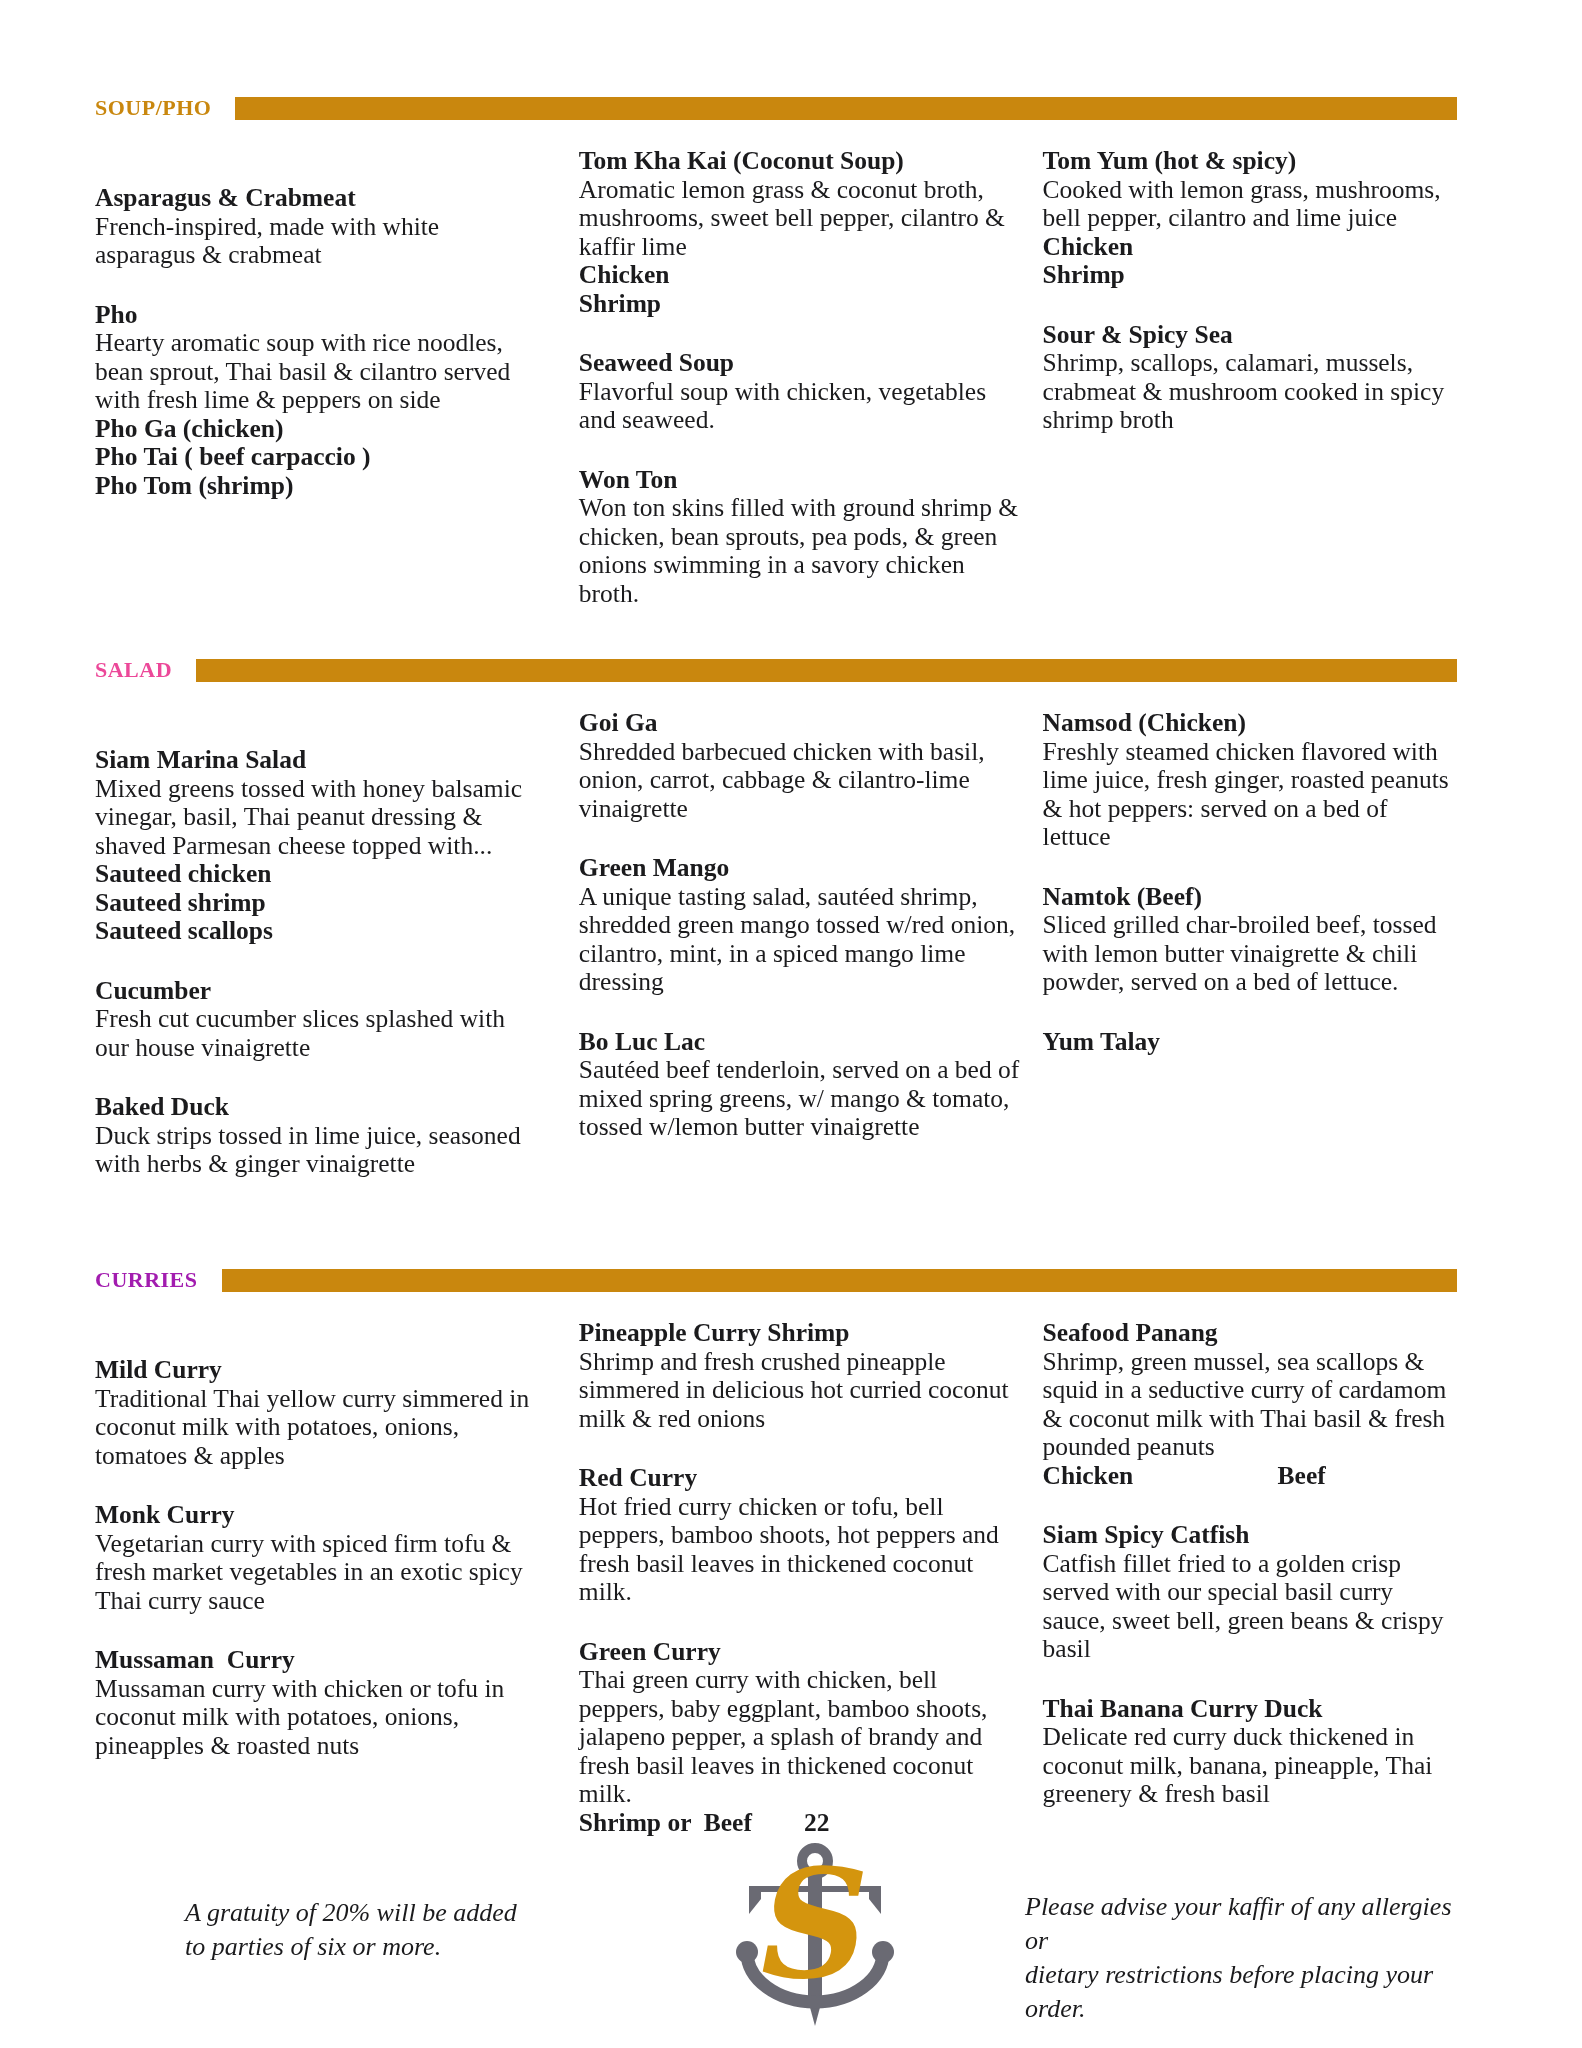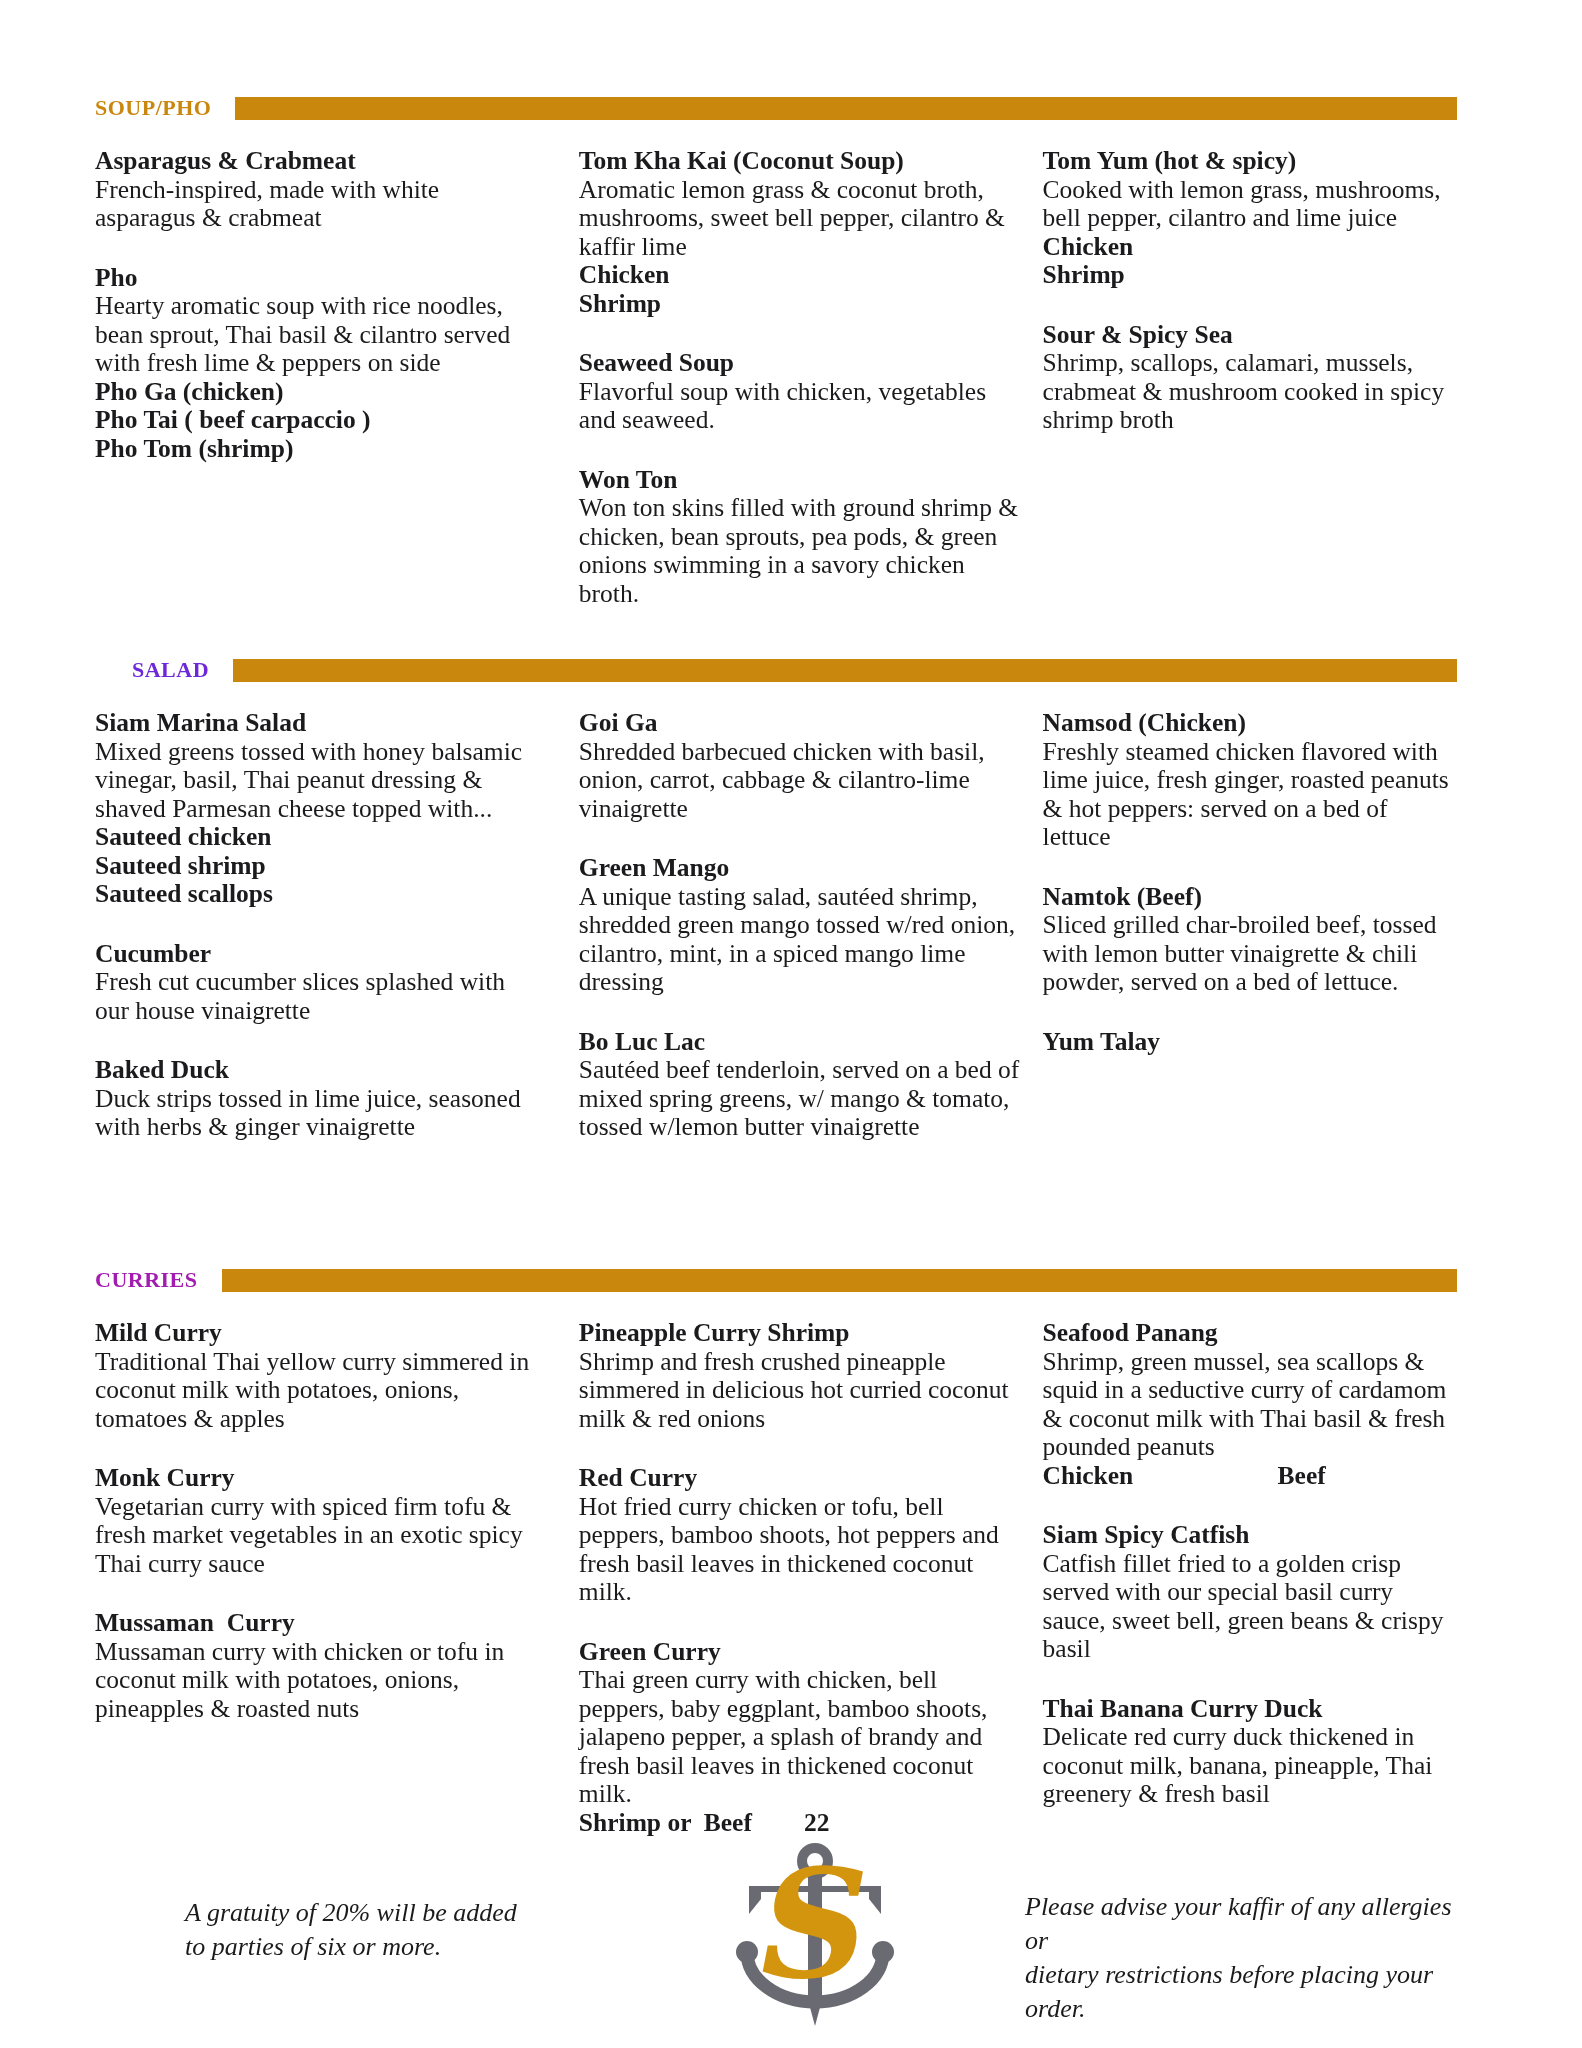--- a/index.html
+++ b/index.html
@@ -10,21 +10,21 @@
     overflow:hidden;
   }
   .page{box-sizing:border-box;width:1582px;height:2048px;padding:95px 125px 0 95px;}
   .section-header{display:flex;align-items:center;gap:24px;}
   .section-title{
     font-size:22px;font-weight:bold;letter-spacing:.5px;
     margin:0;line-height:1;white-space:pre;
   }
   .section-bar{flex:1;height:23px;margin-top:2px;}
   .cols{display:flex;margin-top:27px;}
-  .c1{width:452px;margin-right:40px;}
+  .c1{width:452px;margin-right:40px;margin-top:37px;}
   .c2{width:458px;margin-right:14px;}
   .c3{width:422px;}
   .menu-item{margin-bottom:31px;font-size:25.5px;line-height:28.5px;}
   .item-name{font-weight:bold;white-space:pre-wrap;}
   .item-desc{}
   .item-extra{font-weight:bold;white-space:pre-wrap;}
   .opt-row .item-extra.first{display:inline-block;width:235px;}
   .price-row{font-weight:bold;}
   .price-row .price{margin-left:52px;}
   #sec-soup{height:562px;}
@@ -86,21 +86,21 @@
         <div class="menu-item">
           <div class="item-name">Sour &amp; Spicy Sea</div>
           <div class="item-desc">Shrimp, scallops, calamari, mussels, crabmeat &amp; mushroom cooked in spicy shrimp broth</div>
         </div>
       </div>
     </div>
   </section>
 
   <section class="section" id="sec-salad">
     <div class="section-header">
-      <h2 class="section-title accent-text" style="color: #6d28d9; margin-left: 37px;">SALAD</h2>
+      <h2 class="section-title accent-text" style="color: #ec4899;">SALAD</h2>
       <div class="section-bar accent-bg" style="background: rgb(201, 135, 14);"></div>
     </div>
     <div class="cols">
       <div class="c1">
         <div class="menu-item">
           <div class="item-name">Siam Marina Salad</div>
           <div class="item-desc">Mixed greens tossed with honey balsamic vinegar, basil, Thai peanut dressing &amp; shaved Parmesan cheese topped with...</div>
           <div class="item-extra">Sauteed chicken</div>
           <div class="item-extra">Sauteed shrimp</div>
           <div class="item-extra">Sauteed scallops</div>

